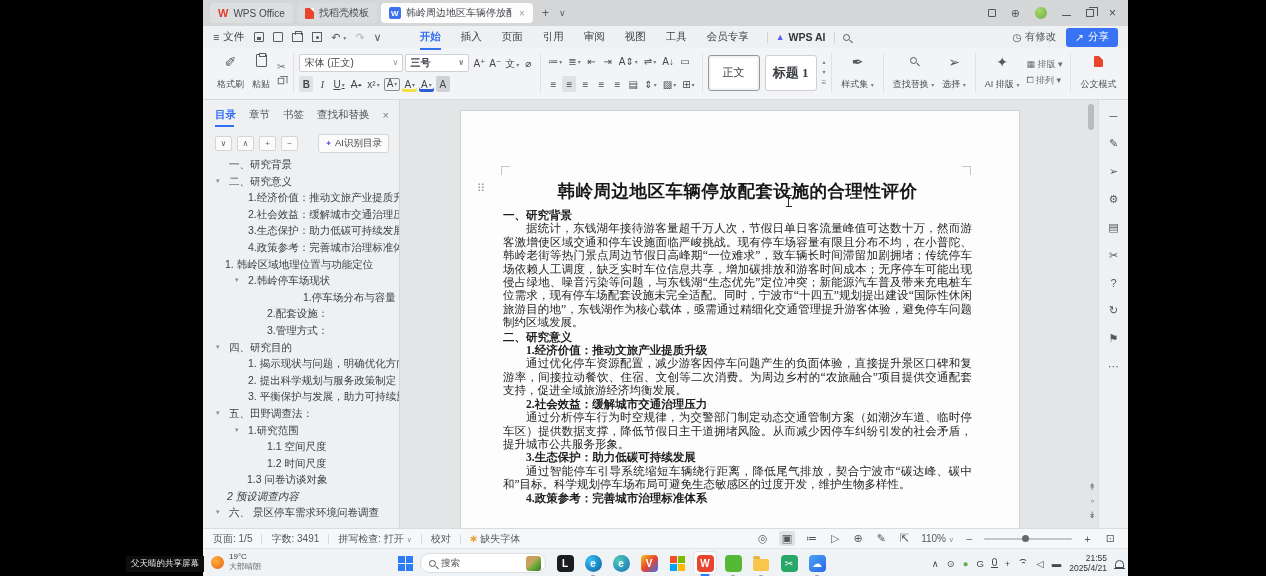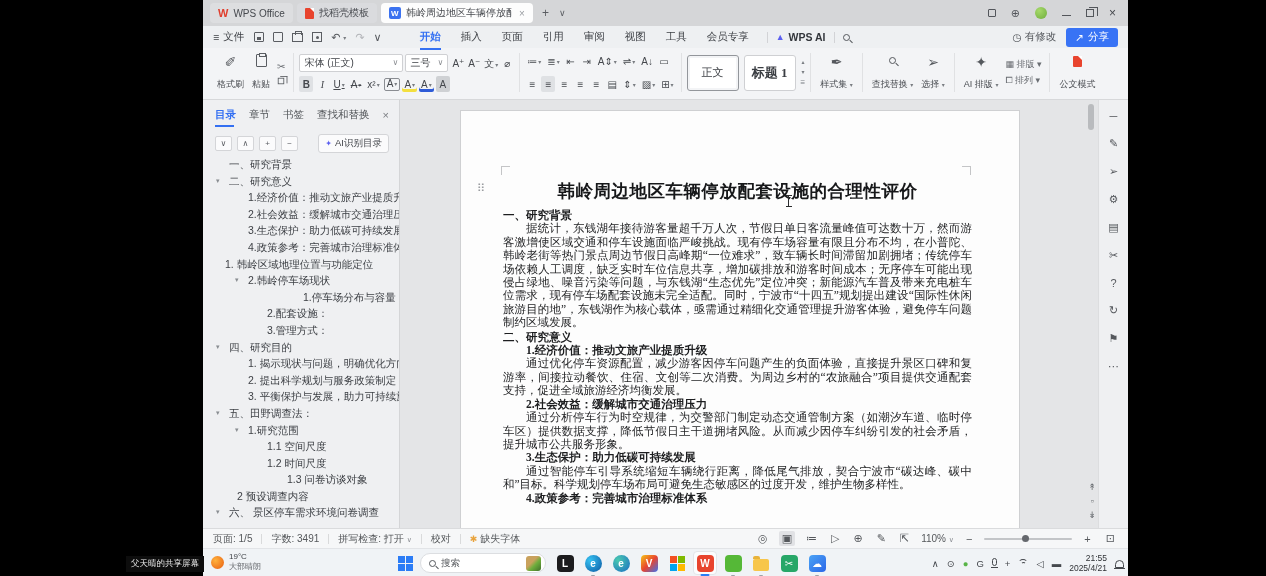--- a/index.html
+++ b/index.html
@@ -274,21 +274,21 @@
         <span style="font-size:10px;">✂</span>
         <span class="dblsq" style="transform:scale(.8);"></span>
       </div>
       <div class="rsep"></div>
       <div class="rgrid">
         <div class="rrow">
           <span class="selbox" style="width:104px;">
             <span>宋体 (正文)</span>
               <span class="car">∨</span>
           </span>
-          <span class="selbox" style="width:43px;">
+          <span class="selbox" style="width:64px;font-weight:bold;">
             <span>三号</span>
               <span class="car">∨</span>
           </span>
           <span id="fontTop"><span class="ric ">A⁺</span><span class="ric ">A⁻</span><span class="ric ">文<span class="dd">▾</span></span><span class="ric ">⌀</span></span>
         </div>
         <div class="rrow" id="fontBottom">
             <span class="ric b act">B</span>
             <span class="ric i">I</span>
             <span class="ric u">U<span class="dd">▾</span></span>
             <span class="ric strike">A<span class="dd">▾</span></span>
@@ -392,22 +392,22 @@
             <div class="toc-item" style="padding-left: 64px;"><span>2.配套设施：</span></div>
             <div class="toc-item" style="padding-left: 64px;"><span>3.管理方式：</span></div>
             <div class="toc-item" style="padding-left: 26px;"><span class="arr" style="left: 13px;">▾</span><span>四、研究目的</span></div>
             <div class="toc-item" style="padding-left: 45px;"><span>1. 揭示现状与问题，明确优化方向</span></div>
             <div class="toc-item" style="padding-left: 45px;"><span>2. 提出科学规划与服务政策制定</span></div>
             <div class="toc-item" style="padding-left: 45px;"><span>3. 平衡保护与发展，助力可持续旅游</span></div>
             <div class="toc-item" style="padding-left: 26px;"><span class="arr" style="left: 13px;">▾</span><span>五、田野调查法：</span></div>
             <div class="toc-item" style="padding-left: 45px;"><span class="arr" style="left: 32px;">▾</span><span>1.研究范围</span></div>
             <div class="toc-item" style="padding-left: 64px;"><span>1.1 空间尺度</span></div>
             <div class="toc-item" style="padding-left: 64px;"><span>1.2 时间尺度</span></div>
-            <div class="toc-item" style="padding-left: 84px;"><span>1.3 问卷访谈对象</span></div>
-            <div class="toc-item" style="padding-left: 34px;"><span>2 预设调查内容</span></div>
+            <div class="toc-item" style="padding-left: 44px;"><span>1.3 问卷访谈对象</span></div>
+            <div class="toc-item" style="padding-left: 24px; font-style: italic;"><span>2 预设调查内容</span></div>
             <div class="toc-item" style="padding-left: 26px;"><span class="arr" style="left: 13px;">▾</span><span>六、 景区停车需求环境问卷调查</span></div>
           </div>
       </div>
 
       <div class="docarea">
         <div class="page">
           <span class="mark l"></span>
           <span class="mark r"></span>
           <div class="doctitle-row">
             <span class="draghandle">⠿</span>

